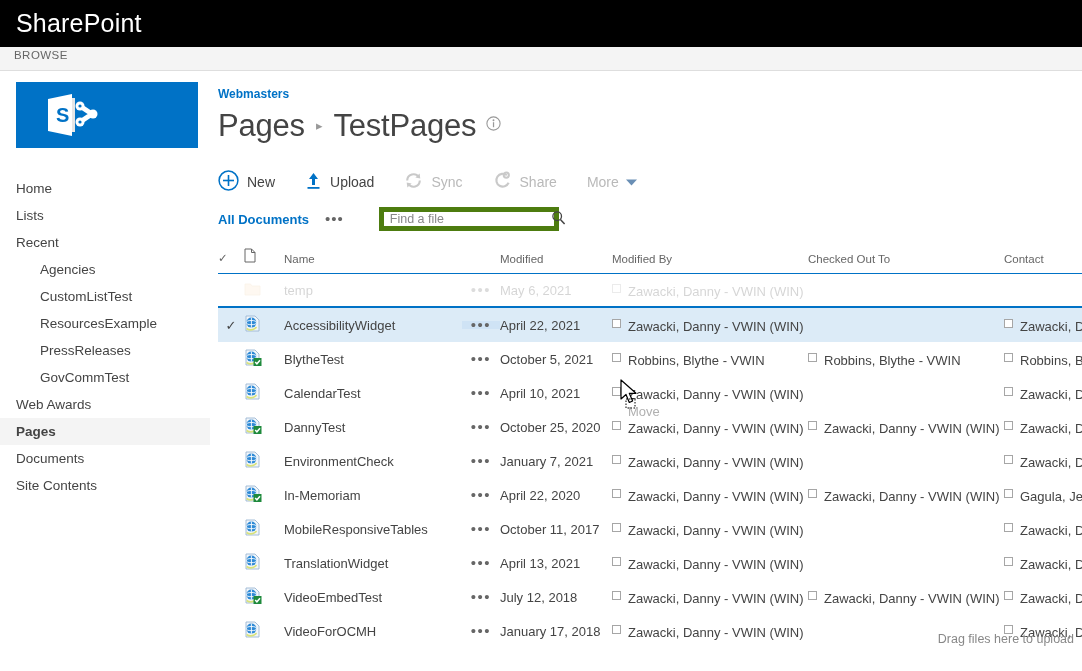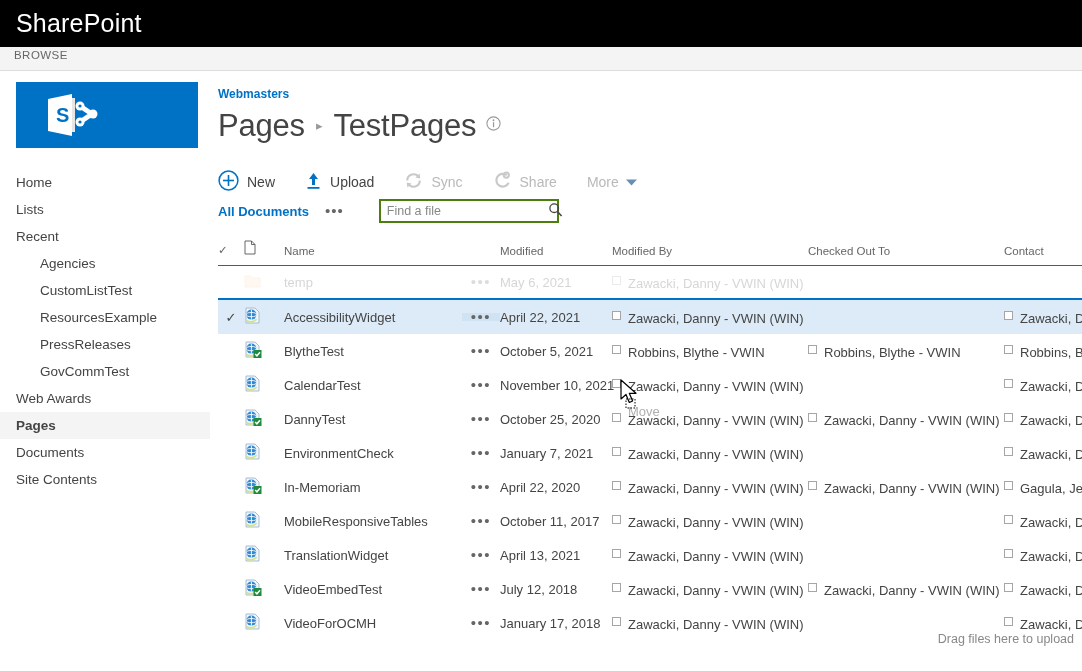--- a/index.html
+++ b/index.html
@@ -50,21 +50,21 @@
 
   
   .leftnav { width: 210px; flex: 0 0 210px; padding-top: 11px; }
   .logo-tile {
     width: 182px; height: 66px; margin-left: 16px;
     background: #0072c6;
     display: flex; align-items: center;
   }
   .logo-glyph { margin-left: 28px; display: block; }
 
-  .nav-list { margin-top: 21px; }
+  .nav-list { margin-top: 27px; }
   .nav-item {
     font-size: 13.5px; color: #444444;
     padding: 6px 0 6px 16px; line-height: 15px;
     cursor: pointer;
   }
   .nav-item.child { padding-left: 40px; }
   .nav-item.selected { background: #f4f4f4; font-weight: bold; color: #444; }
 
   
   .main { flex: 1; padding-left: 8px; position: relative; overflow: hidden; }
@@ -100,33 +100,33 @@
     font-size: 14px; color: #444;
     margin-right: 30px; cursor: pointer;
   }
   .cmd.disabled { color: #b9b9b9; cursor: default; }
   .cmd-label { white-space: nowrap; }
   .cmd.more { color: #b9b9b9; gap: 6px; margin-right: 0; }
 
   
   .viewbar {
     display: flex; align-items: center;
-    margin-top: 0; height: 26px;
+    margin-top: 8px; height: 26px;
   }
   .view-name {
     font-size: 13px; font-weight: bold; color: #0072c6;
     cursor: pointer;
   }
   .view-ellipsis {
     color: #666; font-size: 15px; letter-spacing: 1px;
     margin-left: 16px; cursor: pointer; line-height: 10px;
   }
   .searchbox {
     margin-left: 35px; width: 180px; height: 24px;
-    border: 2px solid #4d7c0f; background: #fff;
+    border: 5px solid #4d7c0f; background: #fff;
     display: flex; align-items: center; padding: 0 6px;
   }
   .searchbox input {
     border: none; outline: none; flex: 1;
     font-family: "Liberation Sans", sans-serif;
     font-size: 12.5px; color: #666; background: transparent;
   }
   .searchbox input::placeholder { color: #888; }
 
   
@@ -453,21 +453,21 @@
                 <line x1="7.4" y1="2.6" x2="7.4" y2="12.6" stroke="#ffffff" stroke-width=".9"></line>
                 <path d="M2.6 13.5 q5 3.3 10 -1.3" fill="none" stroke="#d8e27a" stroke-width="1.6"></path>
               </svg>
             </td>
             <td class="name-cell">
               <div class="name-inner">
                 <span class="name-text">CalendarTest</span>
                 <span class="ell-wrap ellipsis-cell">•••</span>
               </div>
             </td>
-            <td>November 10, 2021</td>
+            <td>April 10, 2021</td>
             <td>
               <span class="person">
                 <span class="presence"></span>
                 <span>Zawacki, Danny - VWIN (WIN)</span>
               </span>
             </td>
             <td></td>
             <td>
               <span class="person">
                 <span class="presence"></span>

